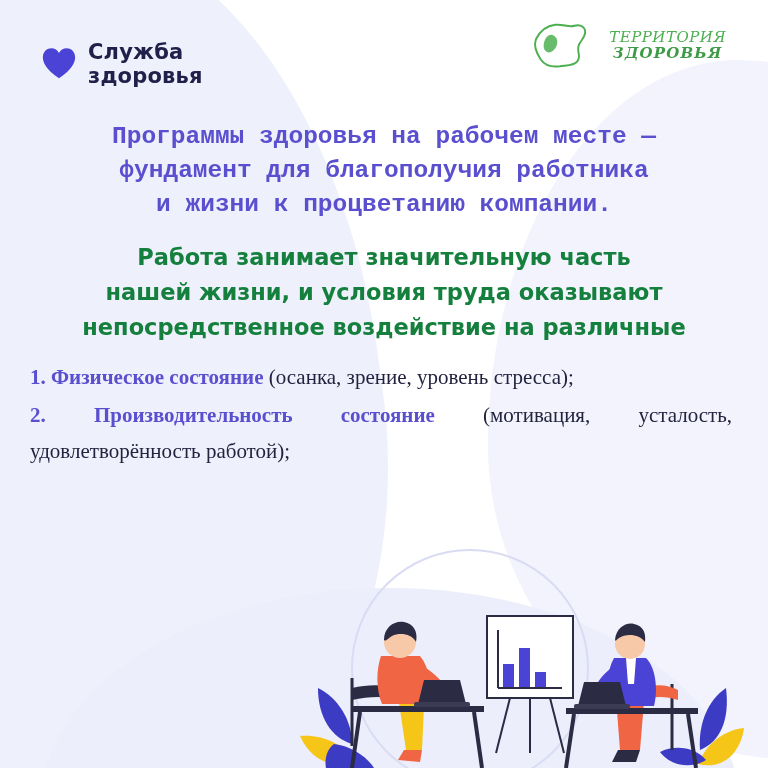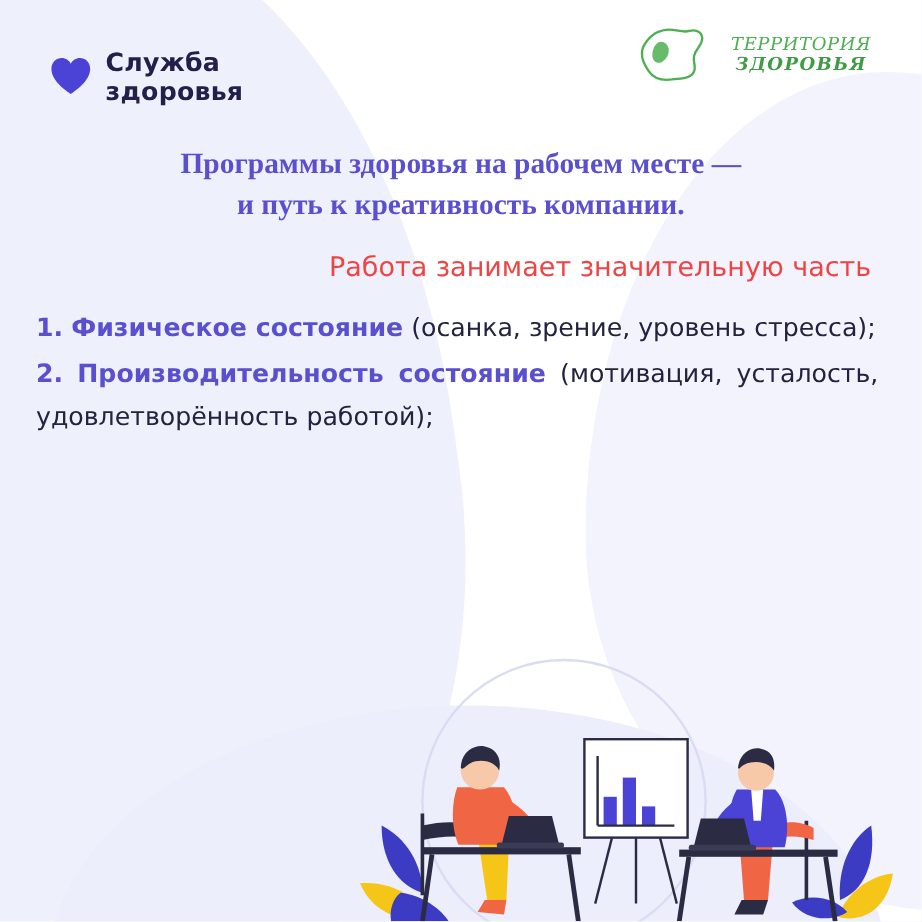--- a/index.html
+++ b/index.html
@@ -114,46 +114,47 @@
     letter-spacing: 1.2px;
     display: block;
     text-align: center;
   }
 
   
   #headline {
     margin: 10px 40px 0 40px;
     text-align: center;
     color: #5a4fcf;
-    font-family: Liberation Serif, serif;
+    font-family: Liberation Mono, monospace;
     font-weight: bold;
     font-size: 24.5px;
     line-height: 34px;
   }
   #headline .hl-line { display: block; }
 
   
   #intro {
     margin: 18px 42px 0 42px;
-    text-align: right;
-    color: #ef4444;
+    text-align: center;
+    color: #15803d;
     font-family: "DejaVu Sans", sans-serif;
-    font-weight: normal;
+    font-weight: bold;
     font-size: 22.5px;
     line-height: 35px;
   }
   #intro .in-line { display: block; }
 
   
   #list {
     margin: 14px 36px 0 30px;
     color: #23233f;
     font-size: 21px;
     line-height: 36px;
     text-align: justify;
+    font-family: Liberation Serif, serif;
   }
   #list .item {
     margin: 0 0 2px 0;
   }
   #list .num {
     color: #5a4fcf;
     font-weight: bold;
   }
   #list .term {
     color: #5a4fcf;
@@ -208,25 +209,28 @@
         <span class="terr-text">
           <span class="terr-1">ТЕРРИТОРИЯ</span>
           <span class="terr-2">ЗДОРОВЬЯ</span>
         </span>
       </div>
 
     </div>
 
     <div id="headline">
       <span class="hl-line">Программы здоровья на рабочем месте —</span>
-      <span class="hl-line">и путь к креативность компании.</span>
+      <span class="hl-line">фундамент для благополучия работника</span>
+      <span class="hl-line">и жизни к процветанию компании.</span>
     </div>
 
     <div id="intro">
       <span class="in-line">Работа занимает значительную часть</span>
+      <span class="in-line">нашей жизни, и условия труда оказывают</span>
+      <span class="in-line">непосредственное воздействие на различные</span>
     </div>
 
     <div id="list">
       <p class="item">
         <span class="num">1.</span>
         <span class="term">Физическое состояние</span>
         <span class="rest">(осанка, зрение, уровень стресса);</span>
       </p>
       <p class="item">
         <span class="num">2.</span>

